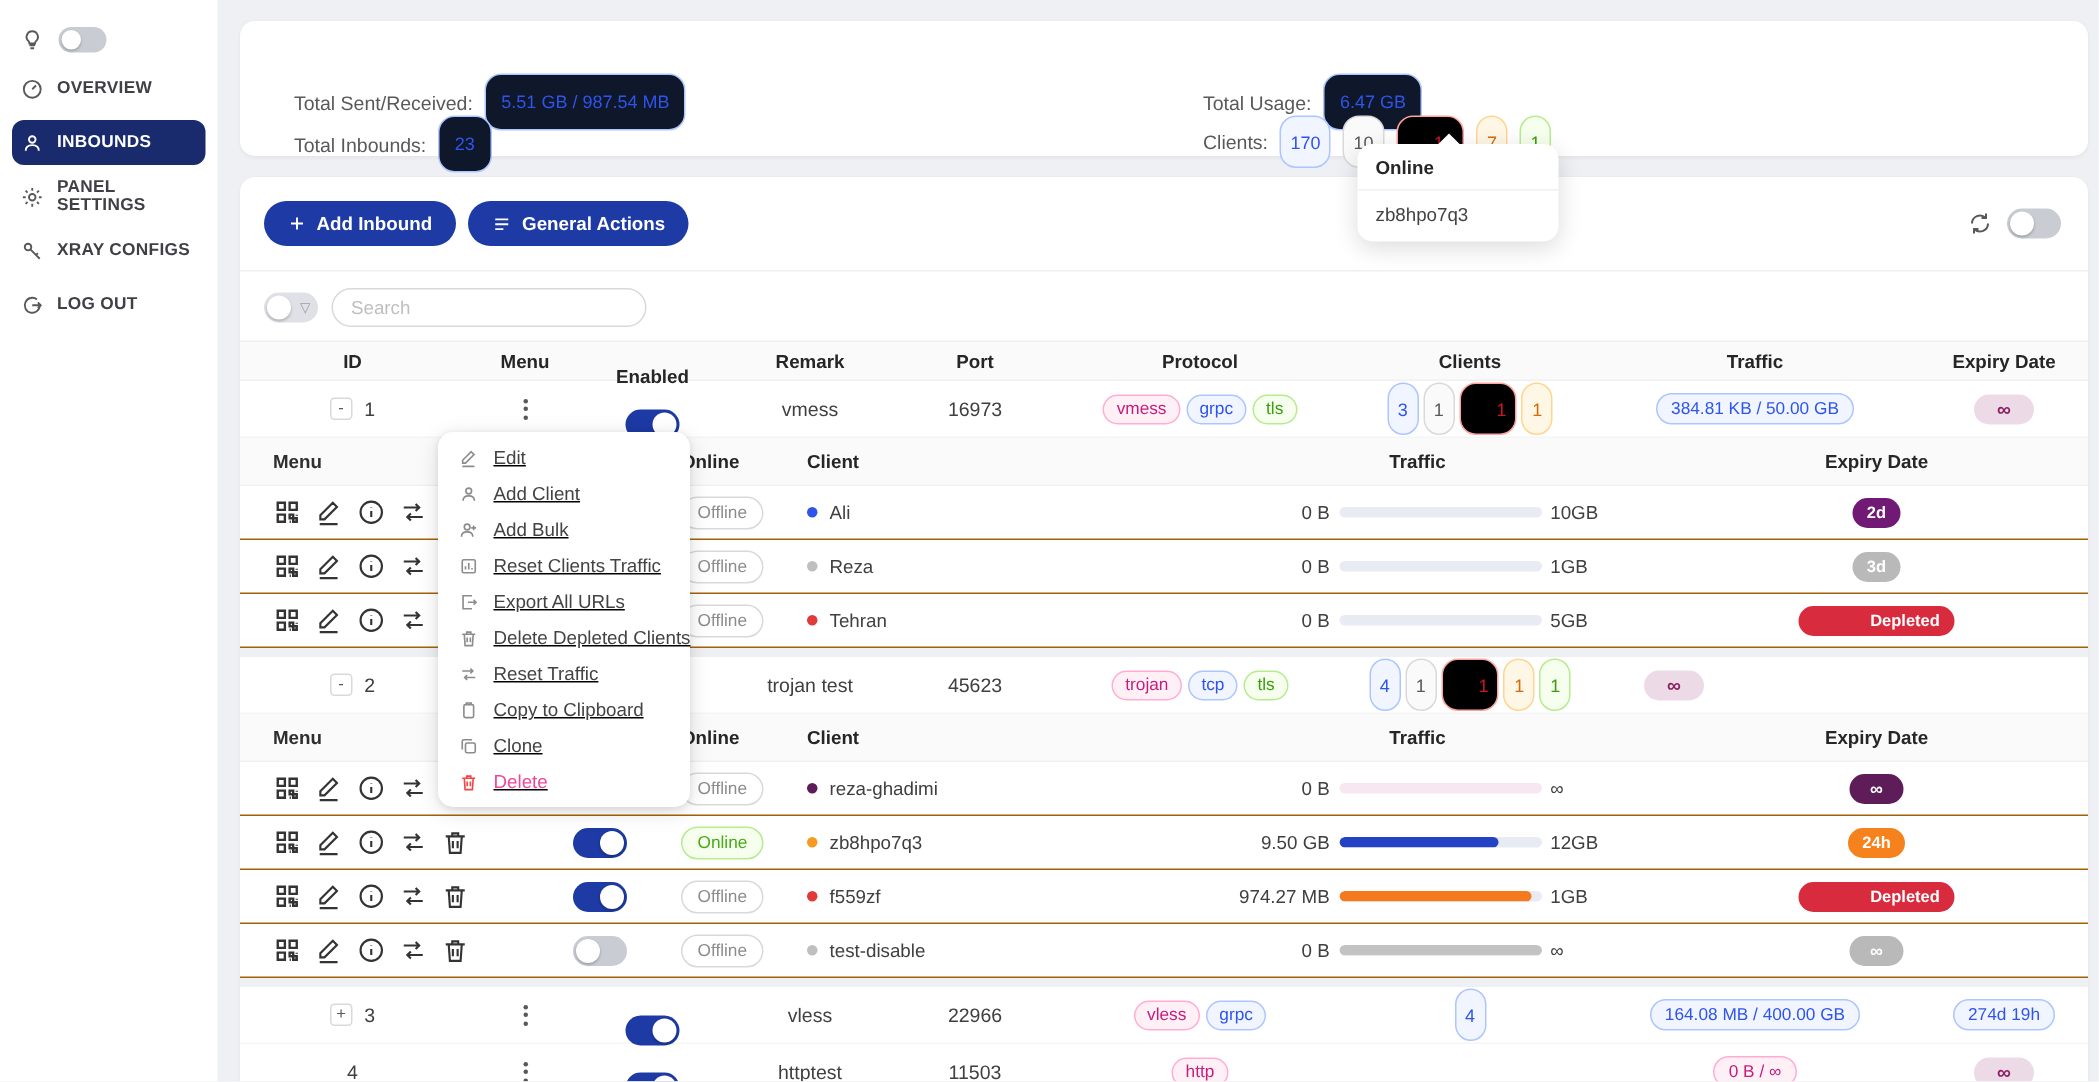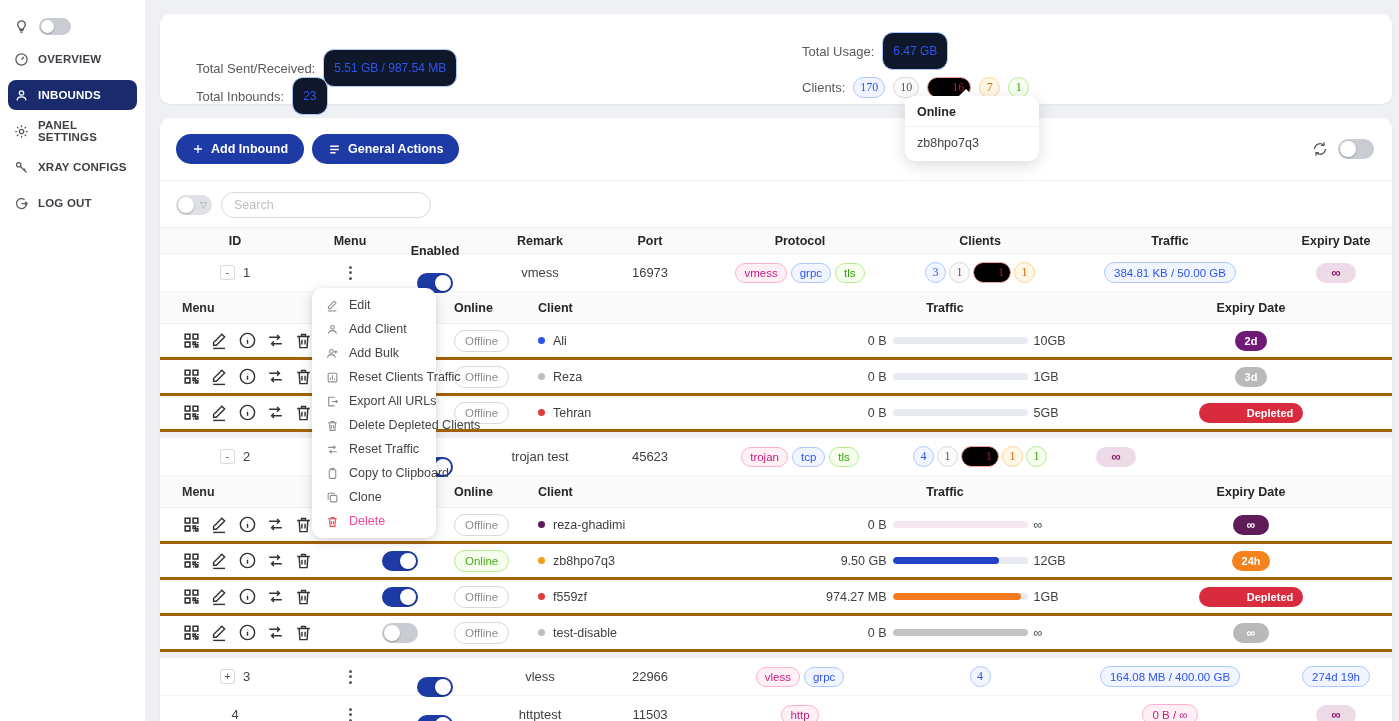--- a/index.html
+++ b/index.html
@@ -22,21 +22,21 @@
   .tgl.on .knob { left: 18px; }
   .tgl.sm { width: 32px; height: 17px; border-radius: 9px; }
   .tgl.sm .knob { width: 13px; height: 13px; }
   .tgl.filter { background: #dfe1e6; display: flex; align-items: center; justify-content: flex-end; padding-right: 5px; color: #9aa0a8; font-size: 9px; }
 
   
   .stats-card { position: absolute; left: 160px; top: 14px; width: 1232px; height: 90px; background: #fff; border-radius: 10px; box-shadow: 0 1px 3px rgba(0,0,0,.05); z-index: 2; }
   .stat { position: absolute; display: flex; align-items: center; gap: 8px; font-size: 13px; color: #595959; }
   .stat-pill { border: 1px solid #adc6ff; background: #0f172a; color: #2f54eb; border-radius: 11px; height: 38px; display: inline-flex; align-items: center; padding: 0 10px; font-size: 12px; white-space: nowrap; }
 
-  .cbadge { height: 21px; min-width: 21px; border-radius: 11px; border: 1px solid; display: inline-flex; align-items: center; justify-content: center; padding: 0 6px; font-size: 12px; font-family: Liberation Serif, serif; }
+  .cbadge { height: 35px; min-width: 21px; border-radius: 11px; border: 1px solid; display: inline-flex; align-items: center; justify-content: center; padding: 0 6px; font-size: 12px; }
   .cb-blue   { color: #2f54eb; border-color: #adc6ff; background: #f0f5ff; }
   .cb-gray   { color: #595959; border-color: #d9d9d9; background: #fafafa; }
   .cb-red    { color: #cf1322; border-color: #ffa39e; background: #000000; padding-left: 24px; }
   .cb-orange { color: #d46b08; border-color: #ffd591; background: #fff7e6; }
   .cb-green  { color: #389e0d; border-color: #b7eb8f; background: #f6ffed; }
 
   
   .popup { position: absolute; left: 905px; top: 96px; width: 134px; background: #fff; border-radius: 10px; box-shadow: 0 4px 16px rgba(0,0,0,.14); z-index: 40; }
   .popup::before { content: ""; position: absolute; top: -5px; left: 56px; width: 10px; height: 10px; background: #fff; transform: rotate(45deg); }
   .popup-title { font-size: 12.5px; font-weight: 700; color: #262626; padding: 9px 12px 7px; border-bottom: 1px solid #f0f0f0; }
@@ -51,21 +51,21 @@
   .search-row { display: flex; align-items: center; gap: 9px; padding: 11px 16px 0 16px; height: 37px; }
   .search-input { width: 210px; height: 26px; border: 1px solid #d9d9d9; border-radius: 13px; padding: 0 12px; font-size: 12.5px; color: #444; outline: none; font-family: "Liberation Sans", sans-serif; }
   .search-input::placeholder { color: #bfbfbf; }
 
   
   .table { margin-top: 9px; }
   .thead, .trow, .sub-head, .srow { display: flex; align-items: center; }
   .thead { height: 27px; background: #fafafa; border-top: 1px solid #f0f0f0; border-bottom: 1px solid #f0f0f0; font-size: 12.5px; font-weight: 700; color: #262626; }
   .trow { height: 38px; border-bottom: 1px solid #f5f5f5; font-size: 13px; color: #404040; }
   .sub-head { height: 32px; background: #fafafa; border-bottom: 1px solid #f0f0f0; font-size: 12.5px; font-weight: 700; color: #262626; }
-  .srow { height: 36px; border-bottom: 3px solid #a16207; font-size: 12.5px; color: #404040; }
+  .srow { height: 36px; border-bottom: 1px solid #a16207; font-size: 12.5px; color: #404040; }
   .band { height: 6px; background: #eef0f4; }
 
   .c-id { width: 150px; display: flex; justify-content: center; align-items: center; gap: 8px; }
   .c-menu { width: 80px; display: flex; justify-content: center; }
   .c-en { width: 90px; display: flex; justify-content: center; margin-top: 20px; }
   .c-remark { width: 120px; text-align: center; }
   .c-port { width: 100px; text-align: center; }
   .c-proto { width: 200px; display: flex; justify-content: center; gap: 4px; }
   .c-cl { width: 160px; display: flex; justify-content: center; gap: 3px; }
   .c-tr { width: 220px; display: flex; justify-content: center; }
@@ -114,21 +114,21 @@
   .pb .used { min-width: 72px; text-align: right; white-space: nowrap; }
   .pb .tot { min-width: 42px; text-align: left; white-space: nowrap; }
   .track { width: 135px; height: 7px; border-radius: 4px; background: #e9ebf4; overflow: hidden; }
   .track.pink { background: #f6e7f0; }
   .fill { height: 100%; border-radius: 4px; }
   .f-blue { background: #2443c4; } .f-orange { background: #f57a1e; } .f-gray { background: #c3c3c3; }
 
   .row-icons svg { width: 19px; height: 19px; color: #333; }
 
   
-  .ctx { position: absolute; left: 312px; top: 288px; width: 124px; background: #fff; border-radius: 10px; box-shadow: 0 3px 14px rgba(0,0,0,.13), 0 1px 4px rgba(0,0,0,.08); padding: 5px 0; z-index: 30; }
+  .ctx { position: absolute; left: 292px; top: 288px; width: 168px; background: #fff; border-radius: 10px; box-shadow: 0 3px 14px rgba(0,0,0,.13), 0 1px 4px rgba(0,0,0,.08); padding: 5px 0; z-index: 30; text-decoration: underline; }
   .ctx-item { display: flex; align-items: center; gap: 10px; height: 24px; padding: 0 14px; font-size: 12.5px; color: #434343; cursor: pointer; white-space: nowrap; }
   .ctx-item svg { width: 13px; height: 13px; color: #8c8c8c; flex: 0 0 auto; }
   .ctx-item.danger { color: #ec4899; }
   .ctx-item.danger svg { color: #f04646; }
 </style>
 </head>
 <body>
 
 <div class="page">
 
@@ -180,21 +180,21 @@
 
   <div class="stats-card">
     <div class="stat" style="left:36px; top:35px;">
       <span>Total Sent/Received:</span>
       <span class="stat-pill">5.51 GB / 987.54 MB</span>
     </div>
     <div class="stat" style="left:36px; top:63px;">
       <span>Total Inbounds:</span>
       <span class="stat-pill">23</span>
     </div>
-    <div class="stat" style="left:642px; top:18px;justify-content:space-between;">
+    <div class="stat" style="left:642px; top:35px;justify-content:space-between;">
       <span>Total Usage:</span>
       <span class="stat-pill">6.47 GB</span>
     </div>
     <div class="stat" style="left:642px; top:63px;">
       <span>Clients:</span>
       <span class="cbadge cb-blue">170</span>
       <span class="cbadge cb-gray">10</span>
       <span class="cbadge cb-red">16</span>
       <span class="cbadge cb-orange">7</span>
       <span class="cbadge cb-green">1</span>

